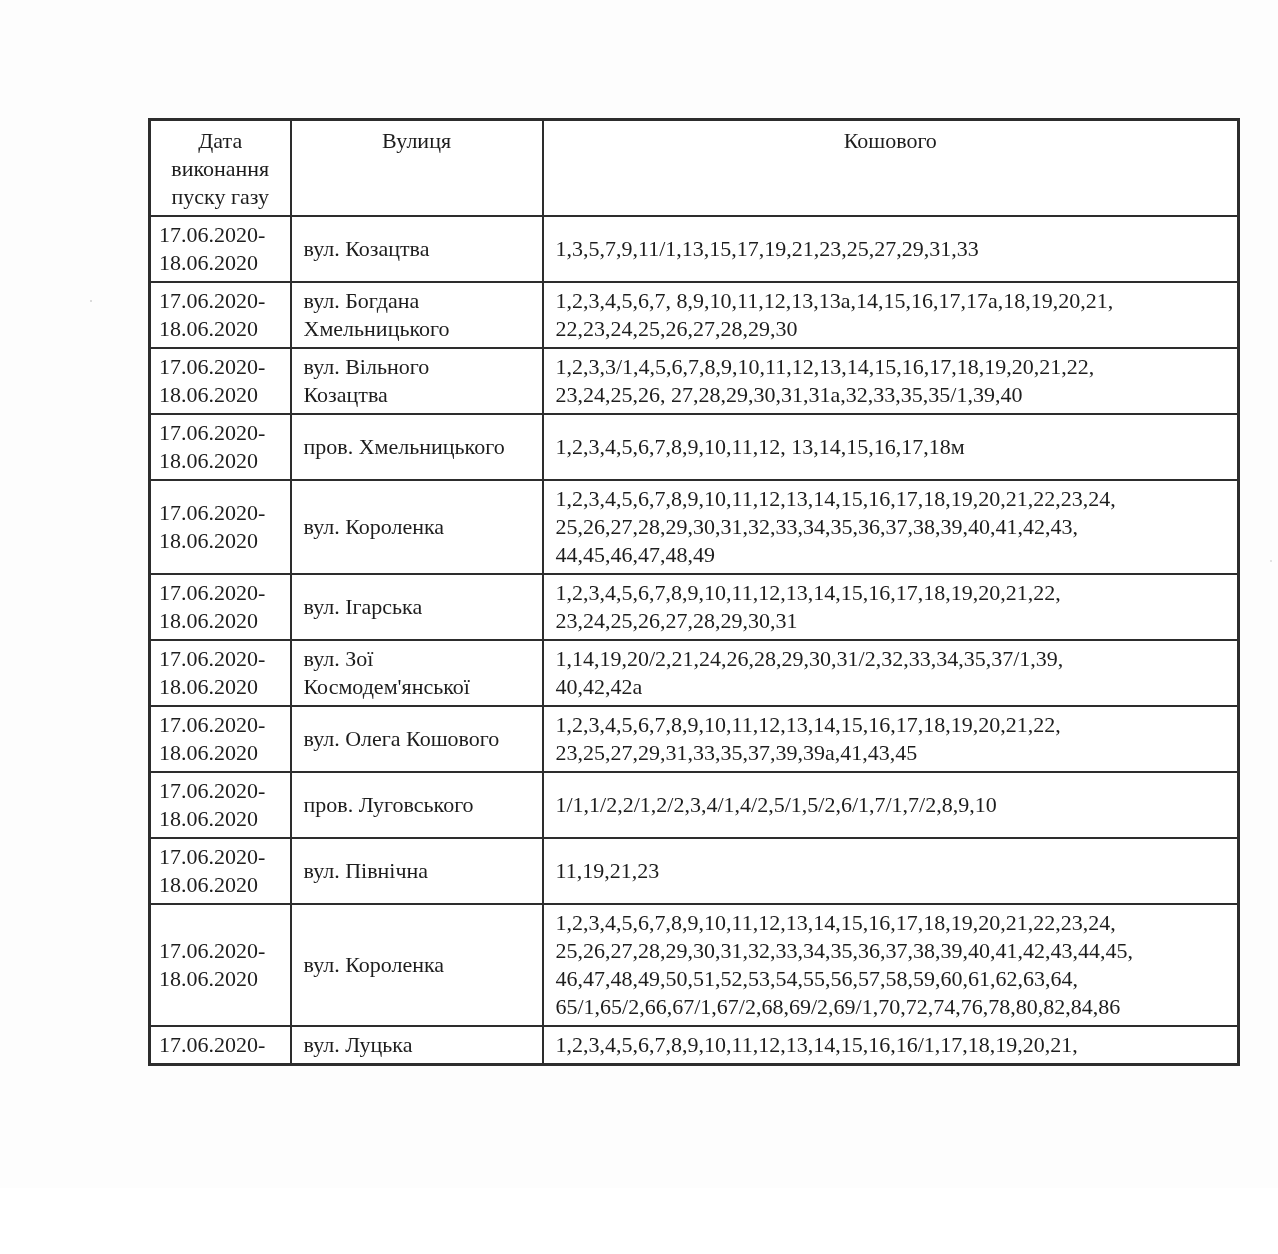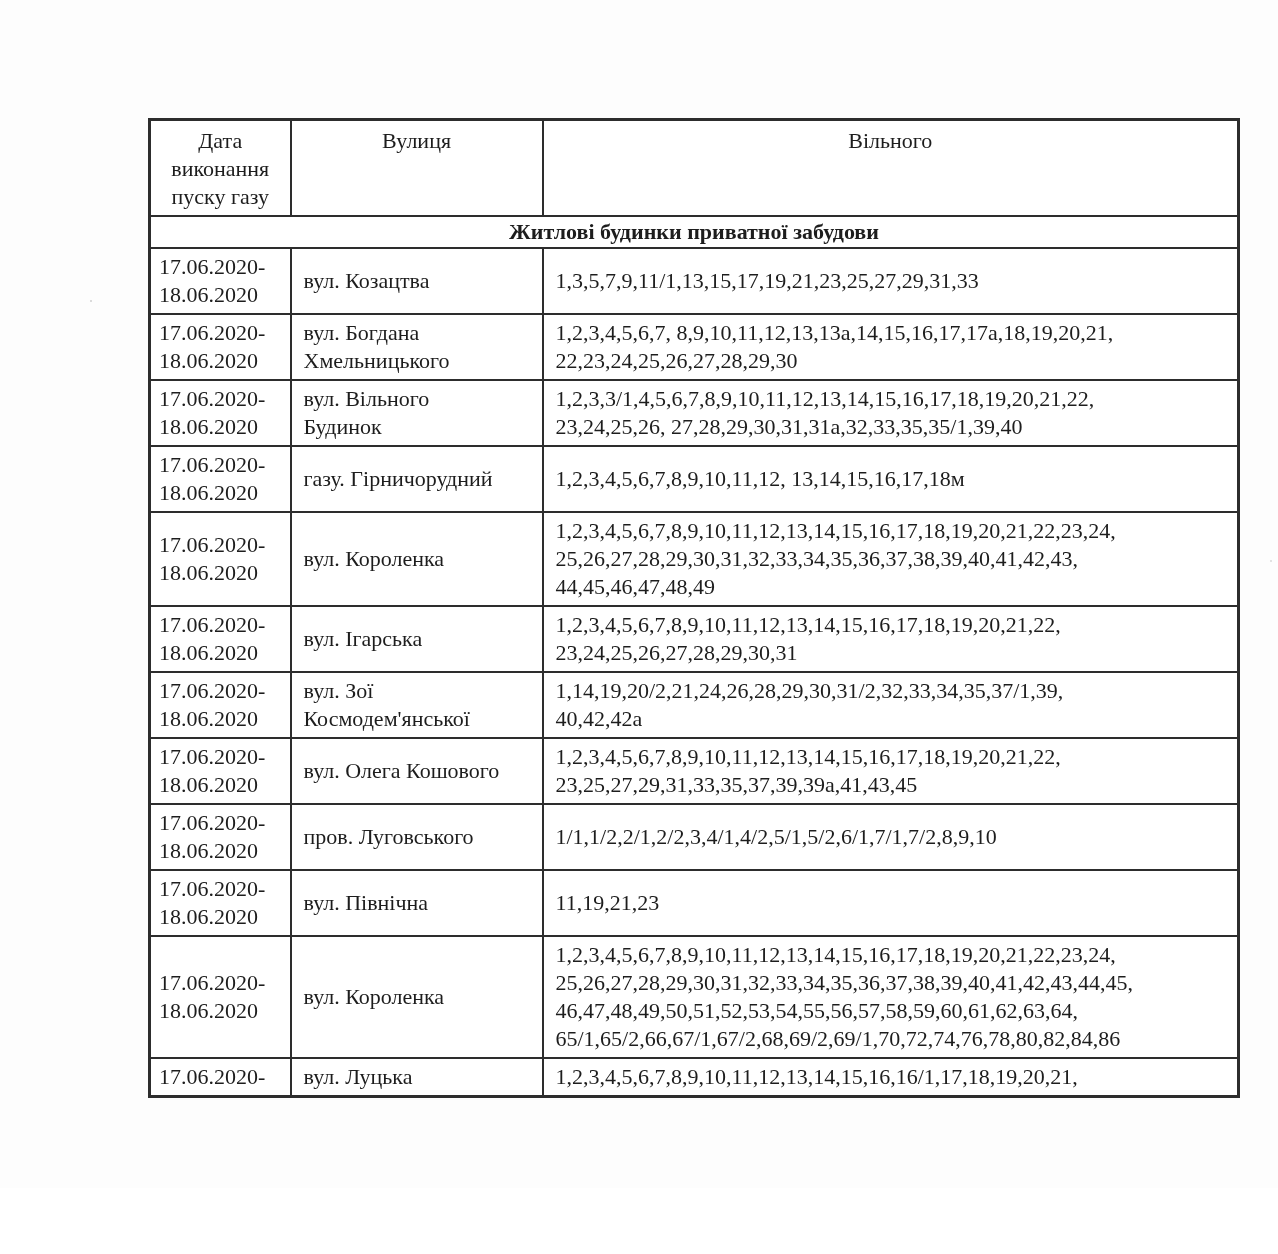--- a/index.html
+++ b/index.html
@@ -83,24 +83,21 @@
       <col class="c1">
       <col class="c2">
       <col class="c3">
     </colgroup>
     <thead>
       <tr>
         <th>Дата
 виконання
 пуску газу</th>
         <th>Вулиця</th>
-        <th>Вільного</th>
-      </tr>
-      <tr>
-        <td class="section" colspan="3">Житлові будинки приватної забудови</td>
+        <th>Кошового</th>
       </tr>
     </thead>
     <tbody>
         <tr>
           <td class="cell cell-date">17.06.2020-
 18.06.2020</td>
           <td class="cell cell-street">вул. Козацтва</td>
           <td class="cell cell-buildings">1,3,5,7,9,11/1,13,15,17,19,21,23,25,27,29,31,33</td>
         </tr>
         <tr>
@@ -108,28 +105,28 @@
 18.06.2020</td>
           <td class="cell cell-street">вул. Богдана
 Хмельницького</td>
           <td class="cell cell-buildings">1,2,3,4,5,6,7, 8,9,10,11,12,13,13а,14,15,16,17,17а,18,19,20,21,
 22,23,24,25,26,27,28,29,30</td>
         </tr>
         <tr>
           <td class="cell cell-date">17.06.2020-
 18.06.2020</td>
           <td class="cell cell-street">вул. Вільного
-Будинок</td>
+Козацтва</td>
           <td class="cell cell-buildings">1,2,3,3/1,4,5,6,7,8,9,10,11,12,13,14,15,16,17,18,19,20,21,22,
 23,24,25,26, 27,28,29,30,31,31а,32,33,35,35/1,39,40</td>
         </tr>
         <tr>
           <td class="cell cell-date">17.06.2020-
 18.06.2020</td>
-          <td class="cell cell-street">газу. Гірничорудний</td>
+          <td class="cell cell-street">пров. Хмельницького</td>
           <td class="cell cell-buildings">1,2,3,4,5,6,7,8,9,10,11,12, 13,14,15,16,17,18м</td>
         </tr>
         <tr>
           <td class="cell cell-date">17.06.2020-
 18.06.2020</td>
           <td class="cell cell-street">вул. Короленка</td>
           <td class="cell cell-buildings">1,2,3,4,5,6,7,8,9,10,11,12,13,14,15,16,17,18,19,20,21,22,23,24,
 25,26,27,28,29,30,31,32,33,34,35,36,37,38,39,40,41,42,43,
 44,45,46,47,48,49</td>
         </tr>

